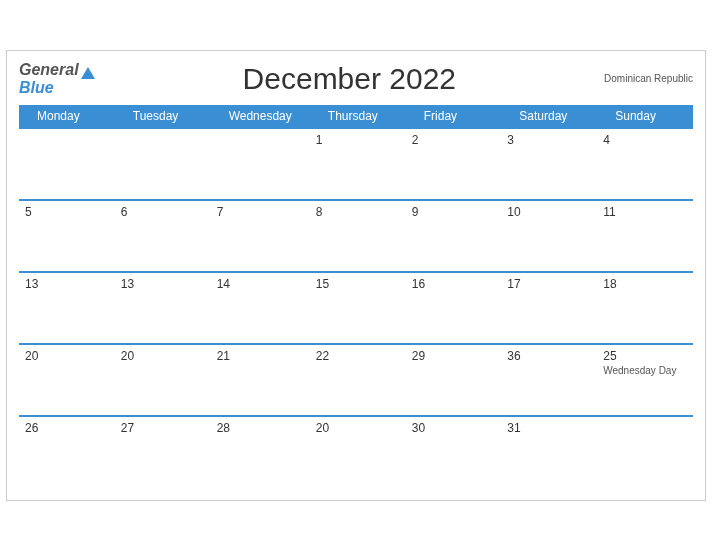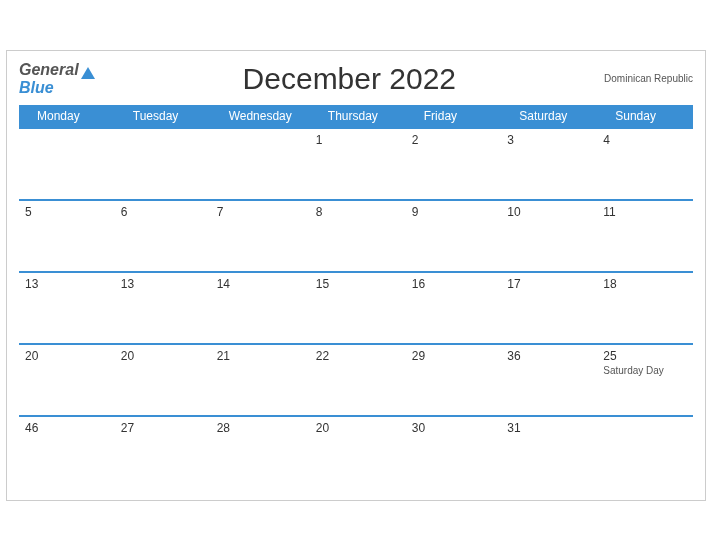--- a/index.html
+++ b/index.html
@@ -214,26 +214,26 @@
             <span class="day-number">22</span>
           </td>
           <td>
             <span class="day-number">29</span>
           </td>
           <td>
             <span class="day-number">36</span>
           </td>
           <td>
             <span class="day-number">25</span>
-            <span class="holiday-label">Saturday Day</span>
-          </td>
-        </tr>
-        <tr>
-          <td>
-            <span class="day-number">46</span>
+            <span class="holiday-label">Wednesday Day</span>
+          </td>
+        </tr>
+        <tr>
+          <td>
+            <span class="day-number">26</span>
           </td>
           <td>
             <span class="day-number">27</span>
           </td>
           <td>
             <span class="day-number">28</span>
           </td>
           <td>
             <span class="day-number">20</span>
           </td>

